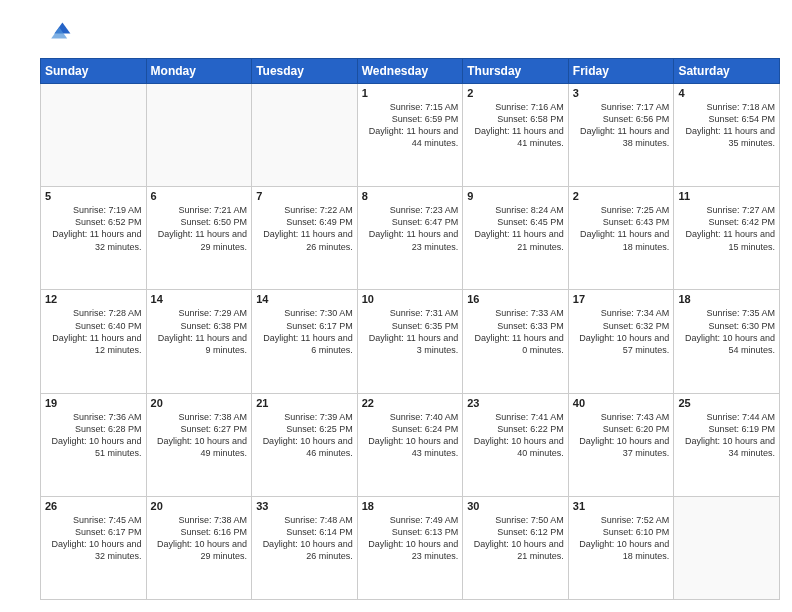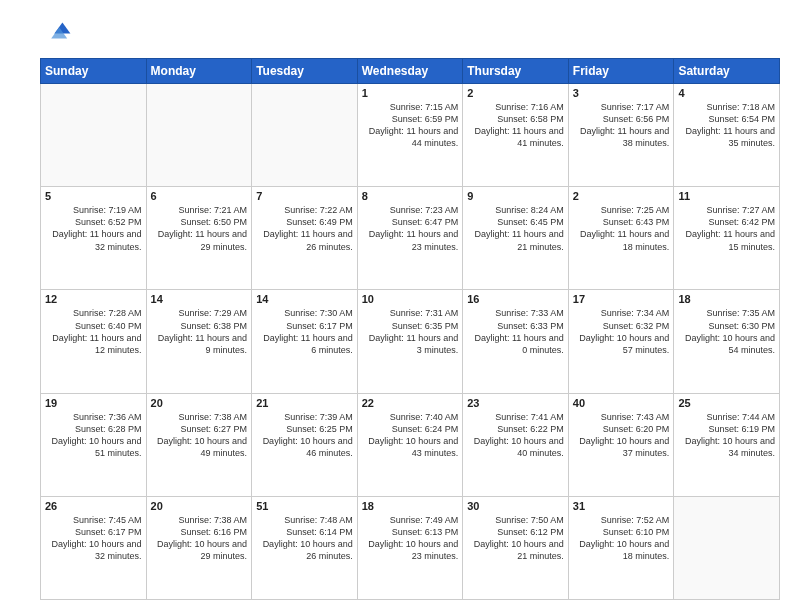--- a/index.html
+++ b/index.html
@@ -331,21 +331,21 @@
 and 32 minutes.</div>
           </td>
           <td>
             <span class="day-num">20</span>
             <div class="day-info">Sunrise: 7:38 AM
 Sunset: 6:16 PM
 Daylight: 10 hours
 and 29 minutes.</div>
           </td>
           <td>
-            <span class="day-num">51</span>
+            <span class="day-num">33</span>
             <div class="day-info">Sunrise: 7:48 AM
 Sunset: 6:14 PM
 Daylight: 10 hours
 and 26 minutes.</div>
           </td>
           <td>
             <span class="day-num">18</span>
             <div class="day-info">Sunrise: 7:49 AM
 Sunset: 6:13 PM
 Daylight: 10 hours

